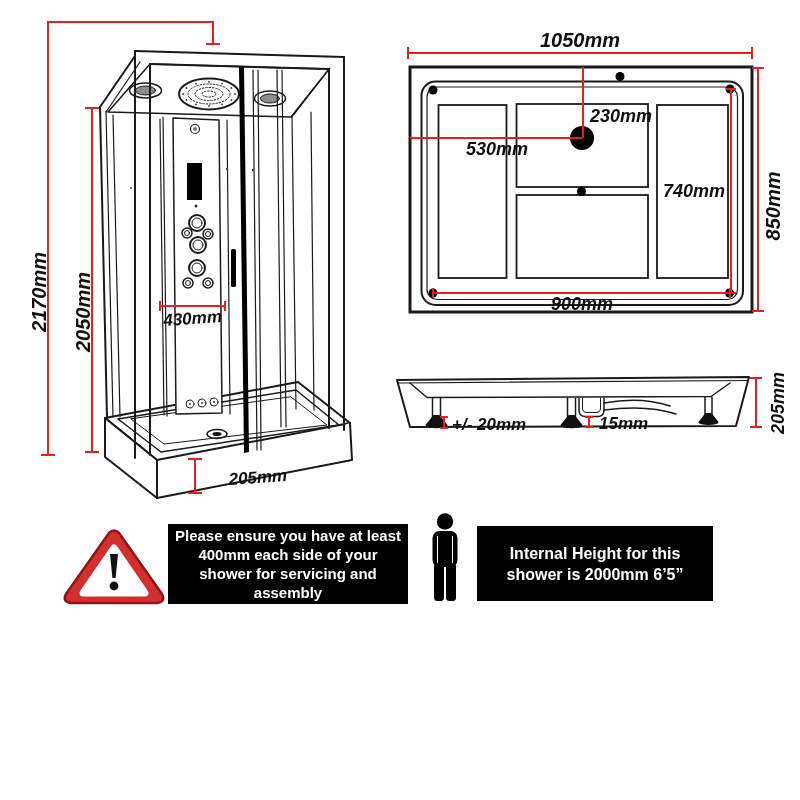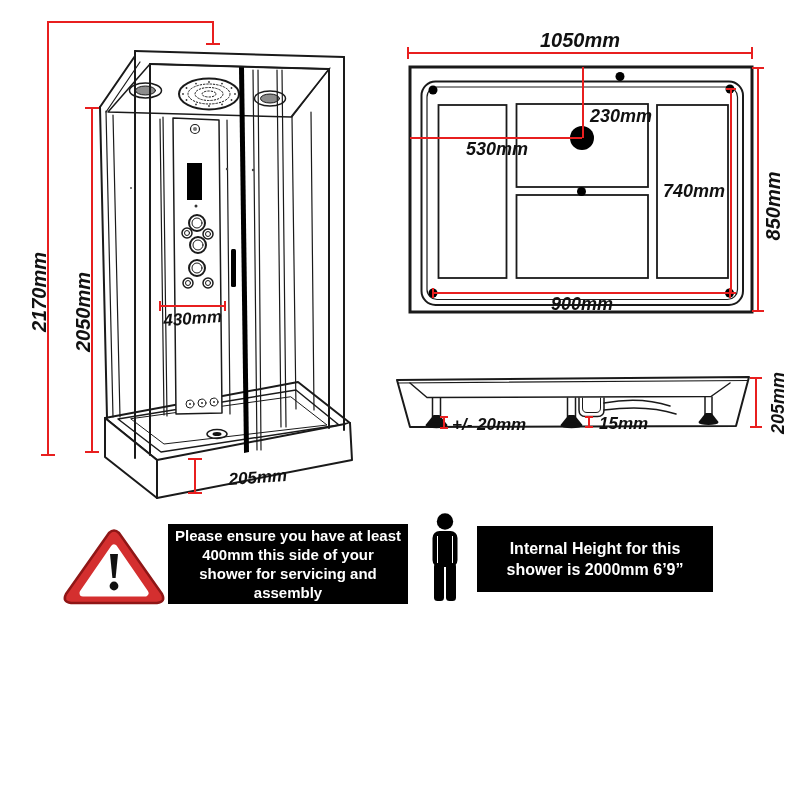--- a/index.html
+++ b/index.html
@@ -7,21 +7,21 @@
          font-family:"Liberation Sans",sans-serif;}
   .stage svg.main{position:absolute;left:0;top:0;}
   .dim{font-family:"Liberation Sans",sans-serif;font-style:italic;font-weight:bold;fill:#111;}
   .dim20{font-size:20px;}
   .dim18{font-size:18px;}
   .dim17{font-size:17px;}
   .notice{position:absolute;background:#000;color:#fff;display:flex;flex-direction:column;
           align-items:center;justify-content:center;text-align:center;
           font-weight:bold;}
   .notice-1{left:168px;top:524px;width:240px;height:80px;font-size:15px;line-height:19px;}
-  .notice-2{left:477px;top:526px;width:236px;height:66px;font-size:16px;line-height:21px;}
+  .notice-2{left:477px;top:526px;width:236px;height:75px;font-size:16px;line-height:21px;}
   .warn-tri{position:absolute;left:60px;top:526px;}
   .person{position:absolute;left:427px;top:511px;}
   line,path,rect,ellipse,circle,polyline{vector-effect:none;}
 </style>
 </head>
 <body>
 
 <div class="stage">
 
 <svg class="main" width="800" height="800" viewBox="0 0 800 800">
@@ -284,32 +284,32 @@
 
 <svg class="warn-tri" width="108" height="84" viewBox="0 0 108 84">
   <path d="M49,7 Q54,2 59,7 L102,68 Q106,76 97,77 L11,77 Q2,76 6,68 Z" fill="#d42f2f" stroke="#8f1616" stroke-width="2.5" stroke-linejoin="round"></path>
   <path d="M54,22 L85,67 L23,67 Z" fill="#ffffff" stroke="#ffffff" stroke-width="7" stroke-linejoin="round"></path>
   <path d="M50,28 L58,28 L55.6,52 L52.4,52 Z" fill="#111"></path>
   <circle cx="54" cy="60" r="4.4" fill="#111"></circle>
 </svg>
 
 <div class="notice notice-1">
   <span>Please ensure you have at least</span>
-  <span>400mm this side of your</span>
+  <span>400mm each side of your</span>
   <span>shower for servicing and</span>
   <span>assembly</span>
 </div>
 
 <svg class="person" width="36" height="92" viewBox="0 0 36 92">
   <circle cx="18" cy="10.5" r="8.2" fill="#000"></circle>
   <rect x="5.5" y="20" width="25" height="36" rx="7" fill="#000"></rect>
   <line x1="10.5" y1="25" x2="10.5" y2="55" stroke="#fff" stroke-width="1"></line>
   <line x1="25.5" y1="25" x2="25.5" y2="55" stroke="#fff" stroke-width="1"></line>
   <rect x="7" y="52" width="10" height="38" rx="3.5" fill="#000"></rect>
   <rect x="19" y="52" width="10" height="38" rx="3.5" fill="#000"></rect>
 </svg>
 
 <div class="notice notice-2">
   <span>Internal Height for this</span>
-  <span>shower is 2000mm 6’9”</span>
+  <span>shower is 2000mm 6’5”</span>
 </div>
 
 </div>
 
 </body></html>

